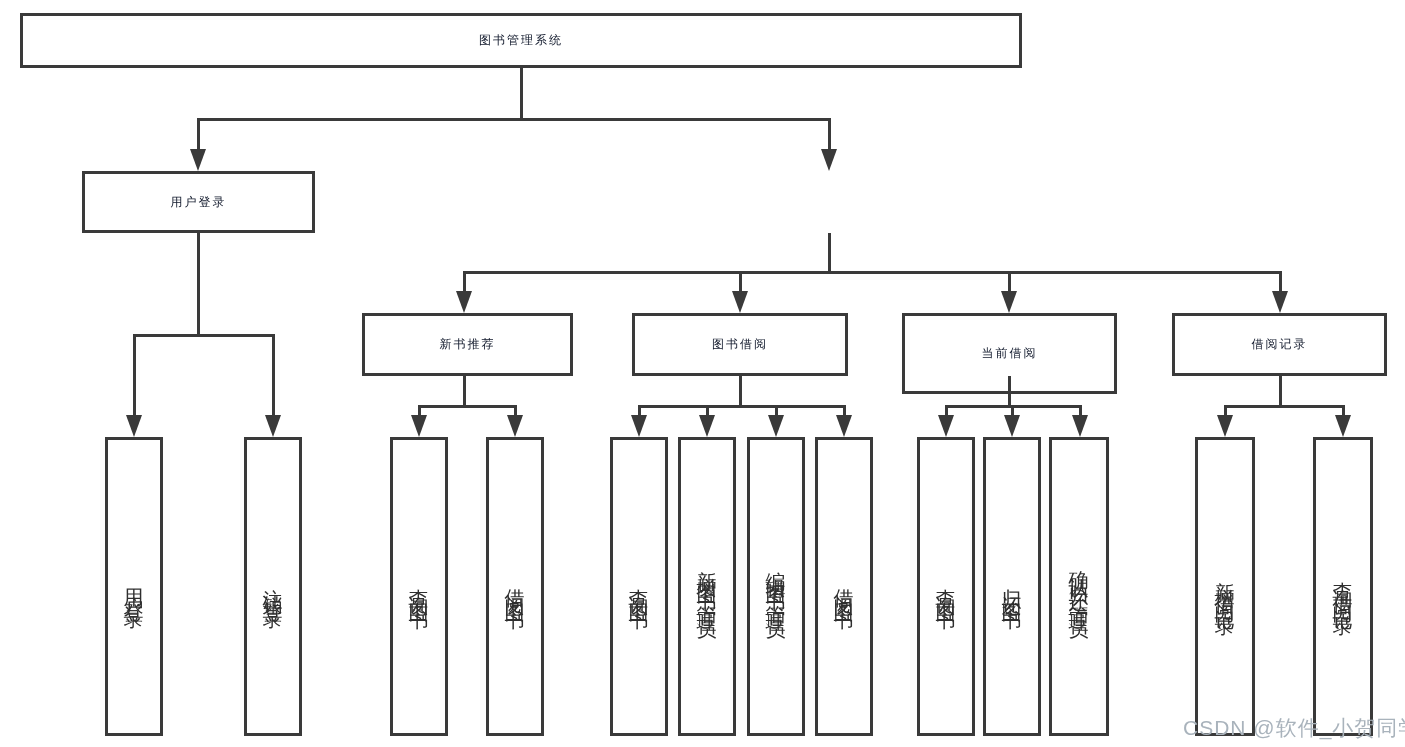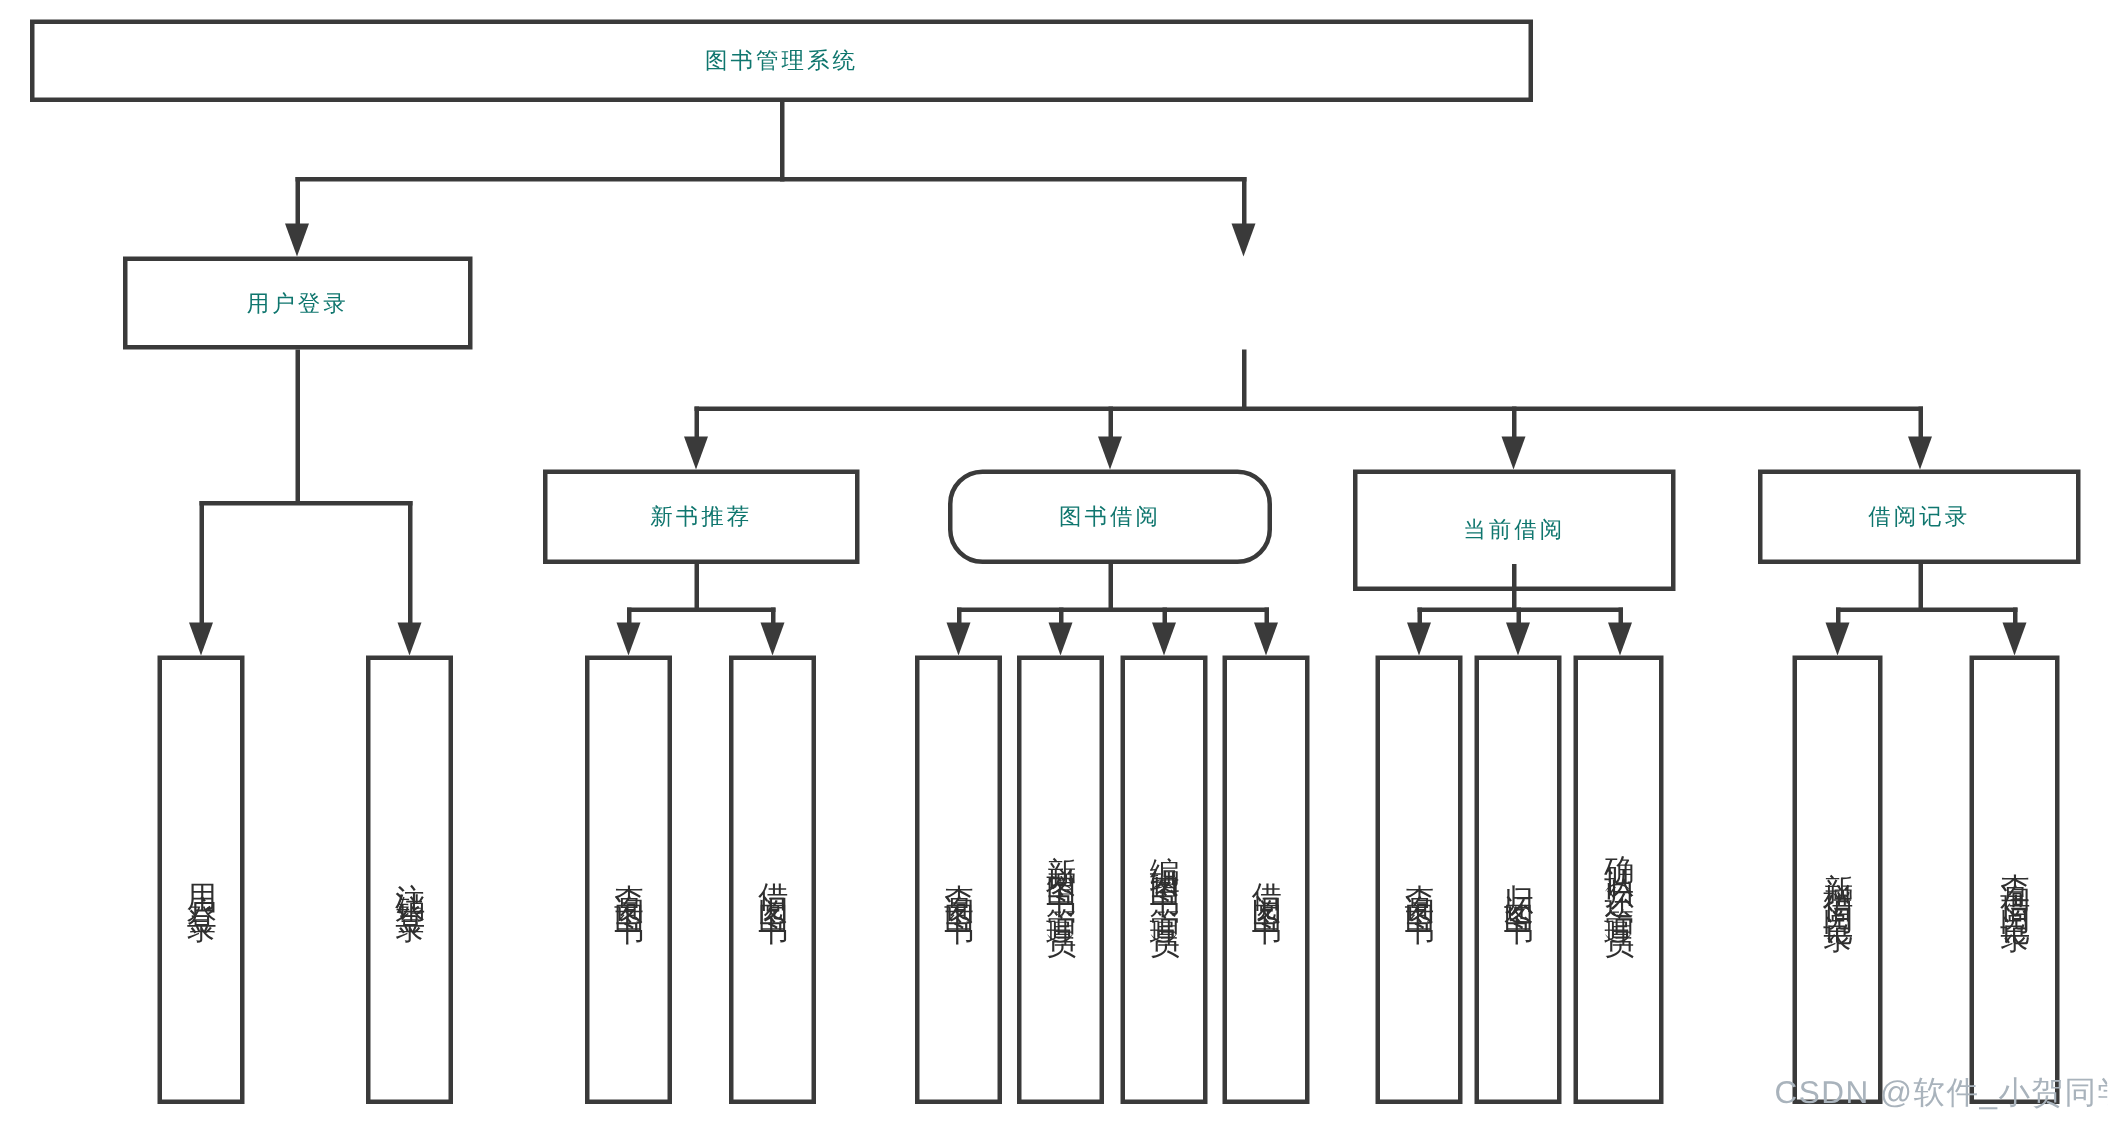--- a/index.html
+++ b/index.html
@@ -4,21 +4,21 @@
 <style>
   html,body{margin:0;padding:0;background:#ffffff;}
   #canvas{
     position:relative;width:1405px;height:747px;background:#ffffff;overflow:hidden;
     font-family:"Liberation Sans","DejaVu Sans",sans-serif;color:#2f2f2f;
   }
   .node{
     position:absolute;box-sizing:border-box;background:#ffffff;
     border:3px solid #3a3a3a;display:flex;align-items:center;justify-content:center;
   }
-  .node.h span{font-size:15px;letter-spacing:2px;white-space:nowrap;color:#0f766e;}
+  .node.h span{font-size:12px;letter-spacing:2px;white-space:nowrap;color:#0f172a;}
   .node.v span{
     writing-mode:vertical-rl;text-orientation:mixed;
     font-size:20px;letter-spacing:7px;line-height:1;color:#2f2f2f;
   }
   .vline{position:absolute;width:3px;background:#3a3a3a;}
   .hline{position:absolute;height:3px;background:#3a3a3a;}
   .arrow{
     position:absolute;width:0;height:0;
     border-left:8px solid transparent;border-right:8px solid transparent;
     border-top:22px solid #3a3a3a;
@@ -62,21 +62,21 @@
   <div class="vline" style="left:1008px;top:271px;height:22px;"></div>
   <div class="vline" style="left:1279px;top:271px;height:22px;"></div>
   <div class="arrow" style="left:456px;top:291px;"></div>
   <div class="arrow" style="left:732px;top:291px;"></div>
   <div class="arrow" style="left:1001px;top:291px;"></div>
   <div class="arrow" style="left:1272px;top:291px;"></div>
 
   <div class="node h" style="left:362px;top:313px;width:211px;height:63px;">
     <span>新书推荐</span>
   </div>
-  <div class="node h" style="left:632px;top:313px;width:216px;height:63px;border-radius:23px;">
+  <div class="node h" style="left:632px;top:313px;width:216px;height:63px;">
     <span>图书借阅</span>
   </div>
   <div class="node h" style="left:902px;top:313px;width:215px;height:81px;">
     <span>当前借阅</span>
   </div>
   <div class="node h" style="left:1172px;top:313px;width:215px;height:63px;">
     <span>借阅记录</span>
   </div>
 
   <div class="vline" style="left:463px;top:376px;height:31px;"></div>

